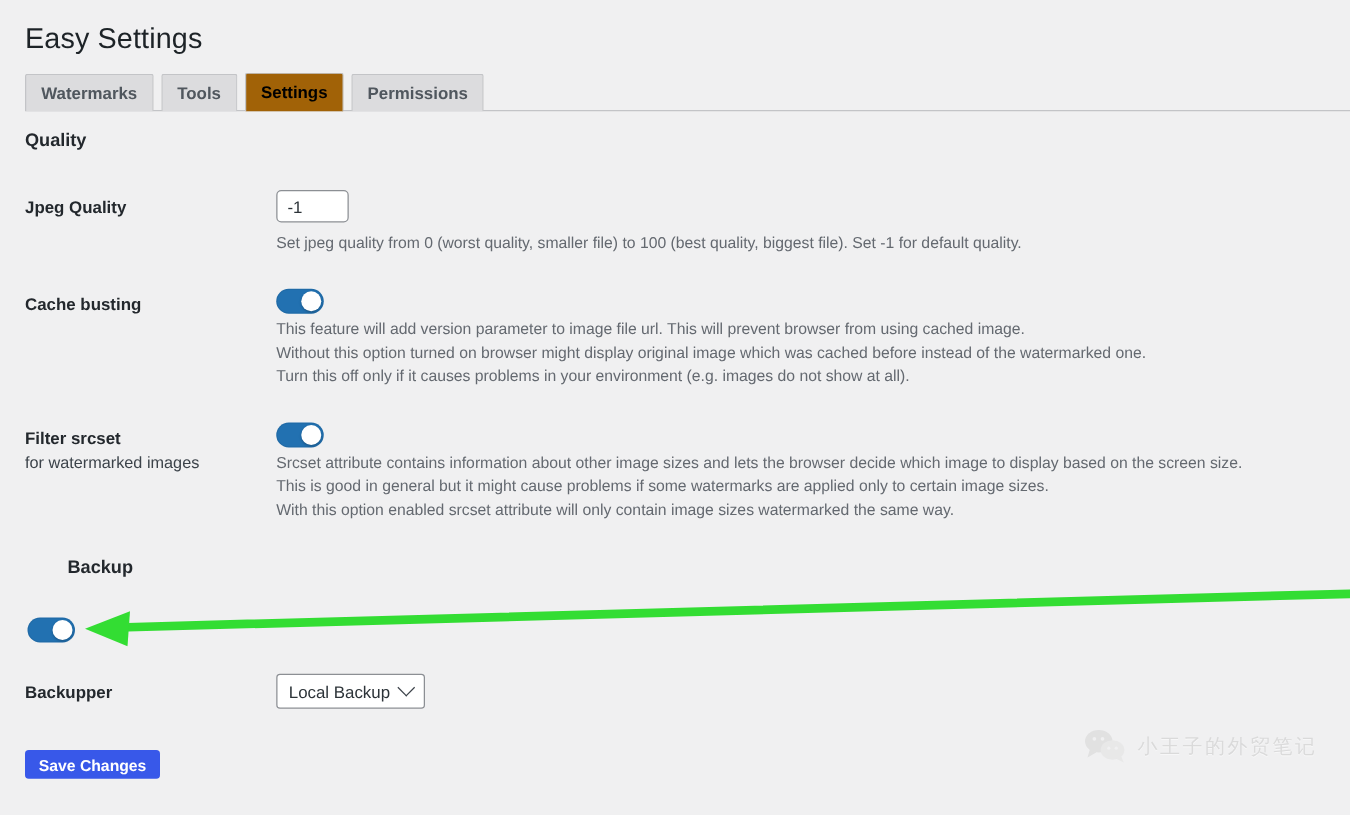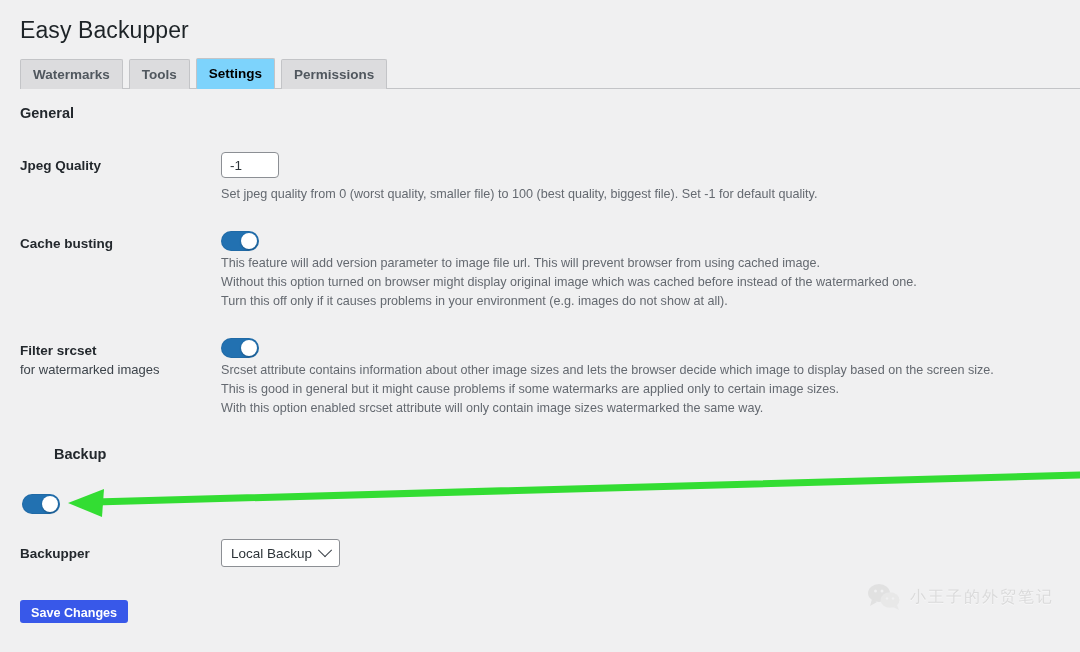--- a/index.html
+++ b/index.html
@@ -54,21 +54,21 @@
     border: 1px solid #c3c4c7;
     border-bottom: none;
     padding: 7px 12px 7px;
     line-height: 15px;
     border-radius: 2px 2px 0 0;
     position: relative;
     top: 1px;
     white-space: nowrap;
   }
   .tab.active {
-    background: #7dd3fc;
+    background: #a16207;
     color: #000;
     font-weight: 700;
     border-color: #c3c4c7;
     padding-bottom: 8px;
   }
 
   
   .section-heading {
     position: absolute;
     font-size: 14.5px;
@@ -209,30 +209,30 @@
     color: #c9c9c9;
     letter-spacing: 2px;
     text-shadow: 0 1px 0 rgba(255,255,255,0.9);
   }
 </style>
 </head>
 <body>
 
 <div class="page">
 
-  <div class="page-title">Easy Backupper</div>
+  <div class="page-title">Easy Settings</div>
 
   <div class="tab-bar">
     <div class="tab">Watermarks</div>
     <div class="tab">Tools</div>
     <div class="tab active">Settings</div>
     <div class="tab">Permissions</div>
   </div>
 
-  <div class="section-heading" id="heading-general">General</div>
+  <div class="section-heading" id="heading-general">Quality</div>
 
   <div class="row-label" style="top:158px;">Jpeg Quality</div>
   <div class="field-col" style="top:152px;">
     <input class="text-input" type="text" value="-1" style="">
   </div>
   <div class="desc" style="position:absolute; left:221px; top:185px;">Set jpeg quality from 0 (worst quality, smaller file) to 100 (best quality, biggest file). Set -1 for default quality.</div>
 
   <div class="row-label" style="top:236px;">Cache busting</div>
   <div class="field-col" style="top:231px;">
     <div class="toggle">

